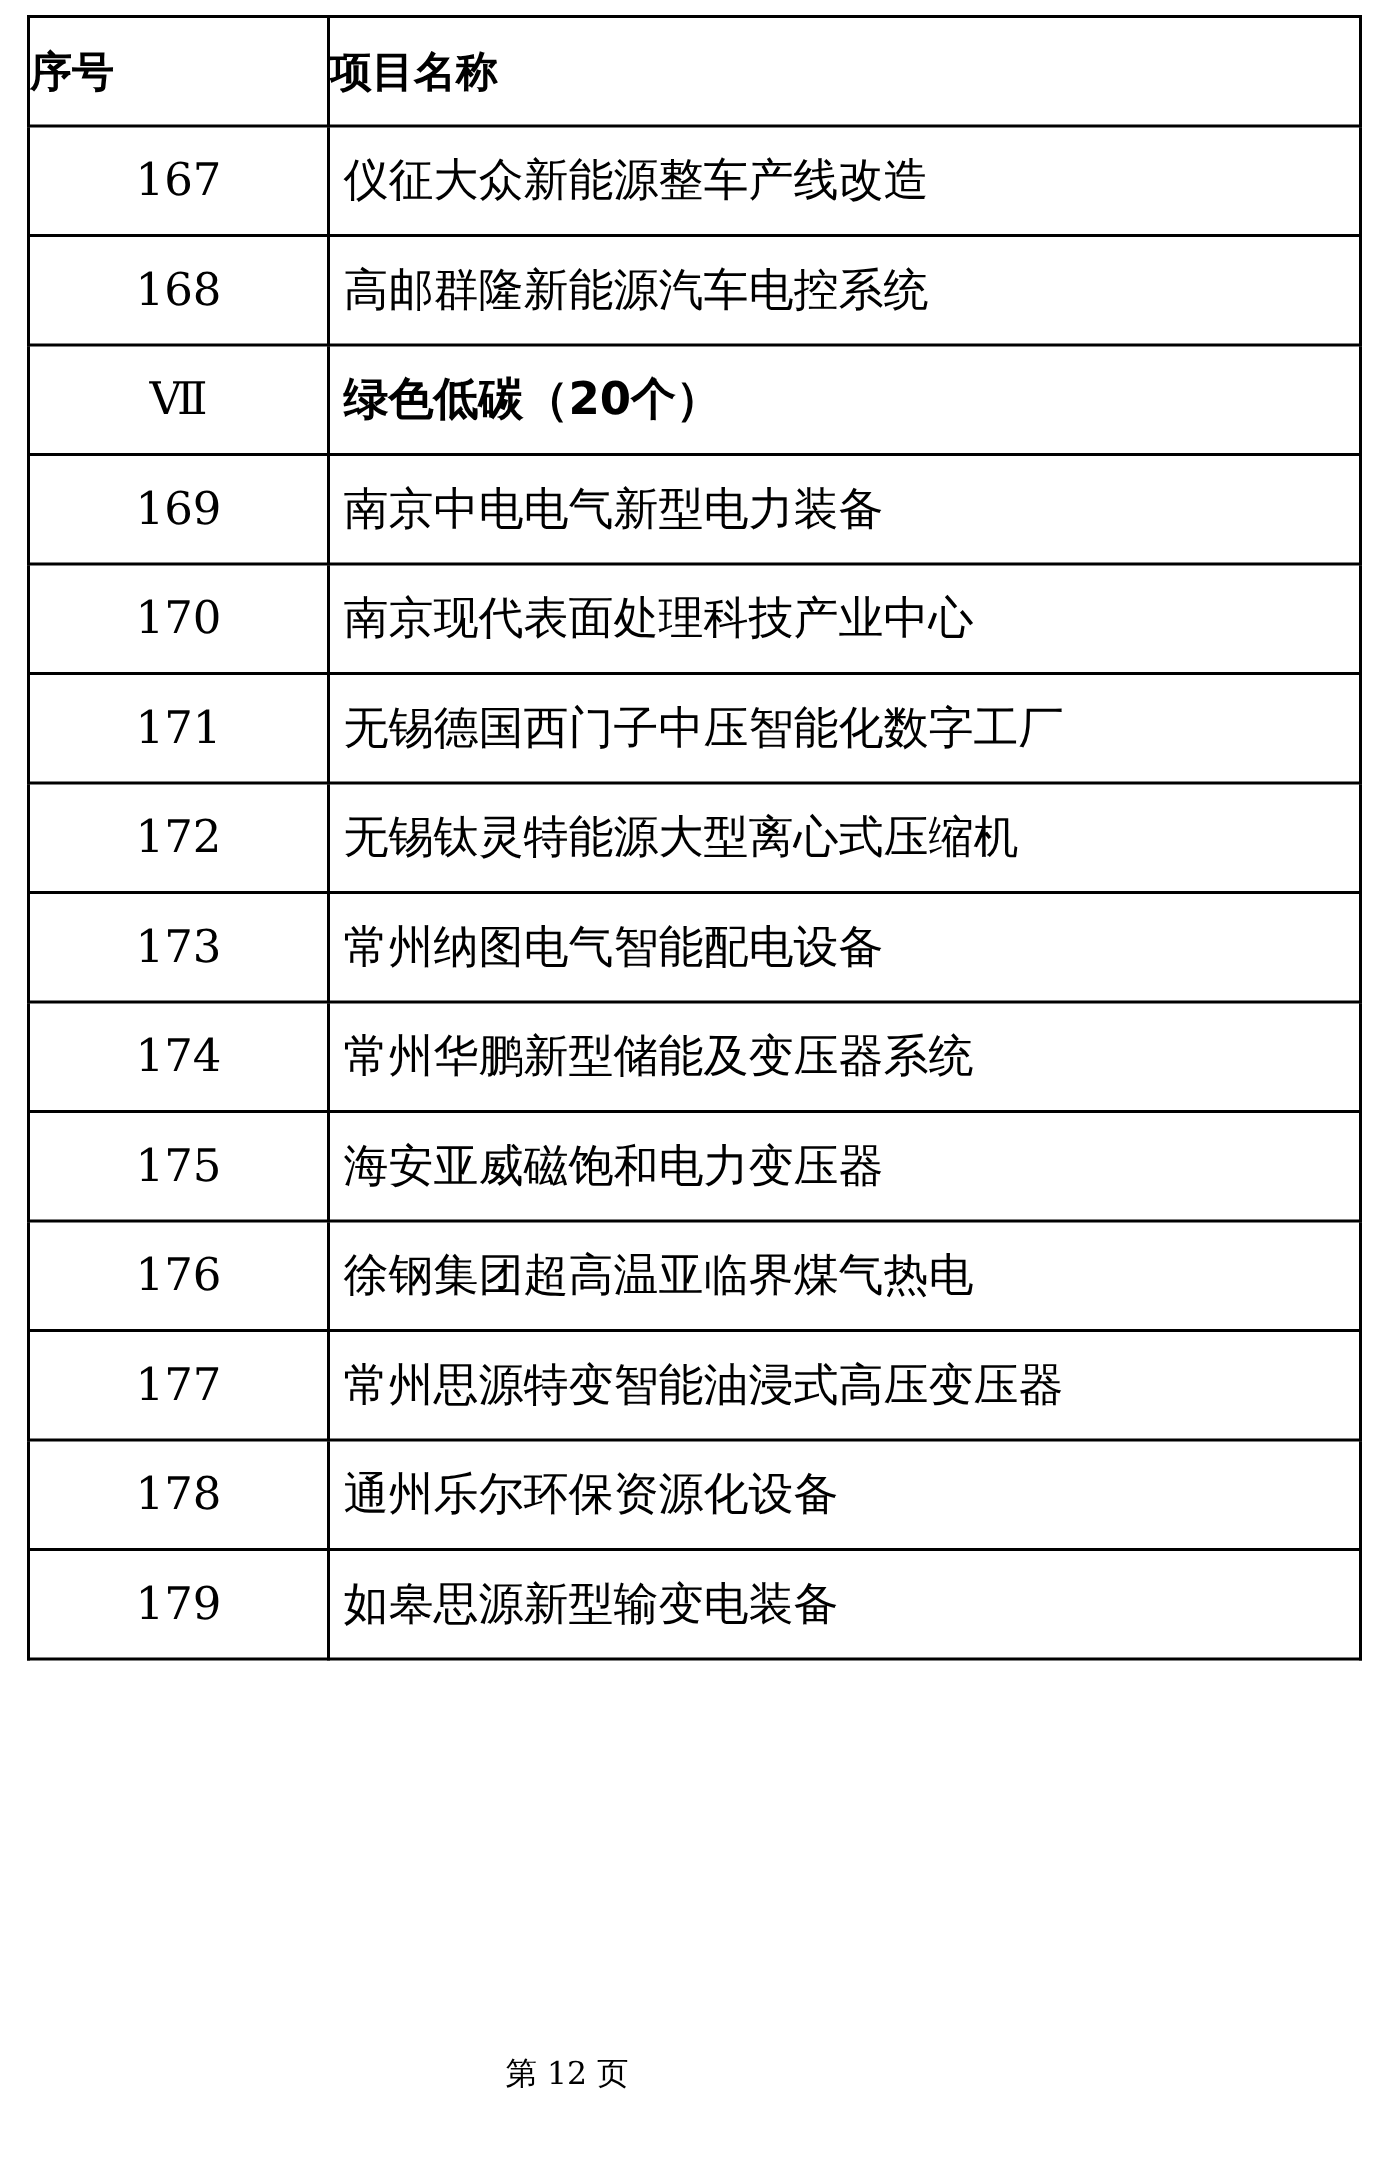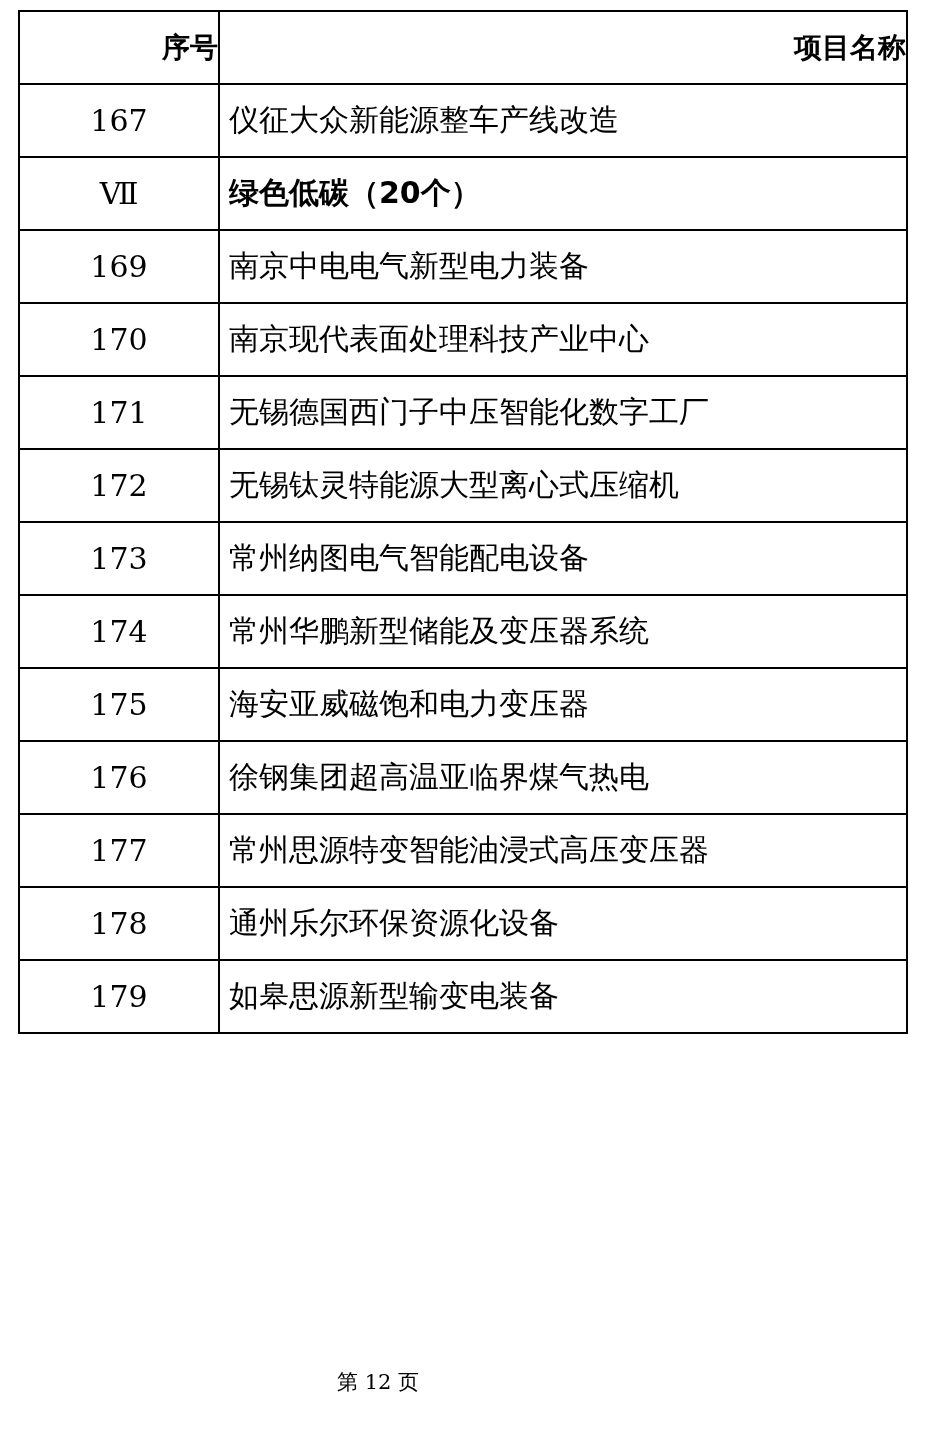--- a/index.html
+++ b/index.html
@@ -29,21 +29,21 @@
     overflow: hidden;
     white-space: nowrap;
   }
   .col-no    { width: 200px; }
   .col-name  { width: 688px; }
   tr.header-row th {
     height: 71px;
     font-family: Liberation Mono, monospace;
     font-weight: bold;
     font-size: 28px;
-    text-align: right;
+    text-align: left;
   }
   tr.body-row td { height: 71px; margin-top: 20px; }
   .num-cell {
     text-align: center;
     font-family: "DejaVu Serif", "Liberation Serif", serif;
     font-size: 30px;
   }
   .name-cell {
     text-align: left;
     padding-left: 9px !important;
@@ -76,20 +76,24 @@
   <thead>
     <tr class="header-row">
       <th>序号</th>
       <th>项目名称</th>
     </tr>
   </thead>
   <tbody>
       <tr class="body-row">
         <td class="num-cell">167</td>
         <td class="name-cell">仪征大众新能源整车产线改造</td>
+      </tr>
+      <tr class="body-row">
+        <td class="num-cell">168</td>
+        <td class="name-cell">高邮群隆新能源汽车电控系统</td>
       </tr>
       <tr class="body-row section-row">
         <td class="num-cell">Ⅶ</td>
         <td class="name-cell">绿色低碳（20个）</td>
       </tr>
       <tr class="body-row">
         <td class="num-cell">169</td>
         <td class="name-cell">南京中电电气新型电力装备</td>
       </tr>
       <tr class="body-row">

